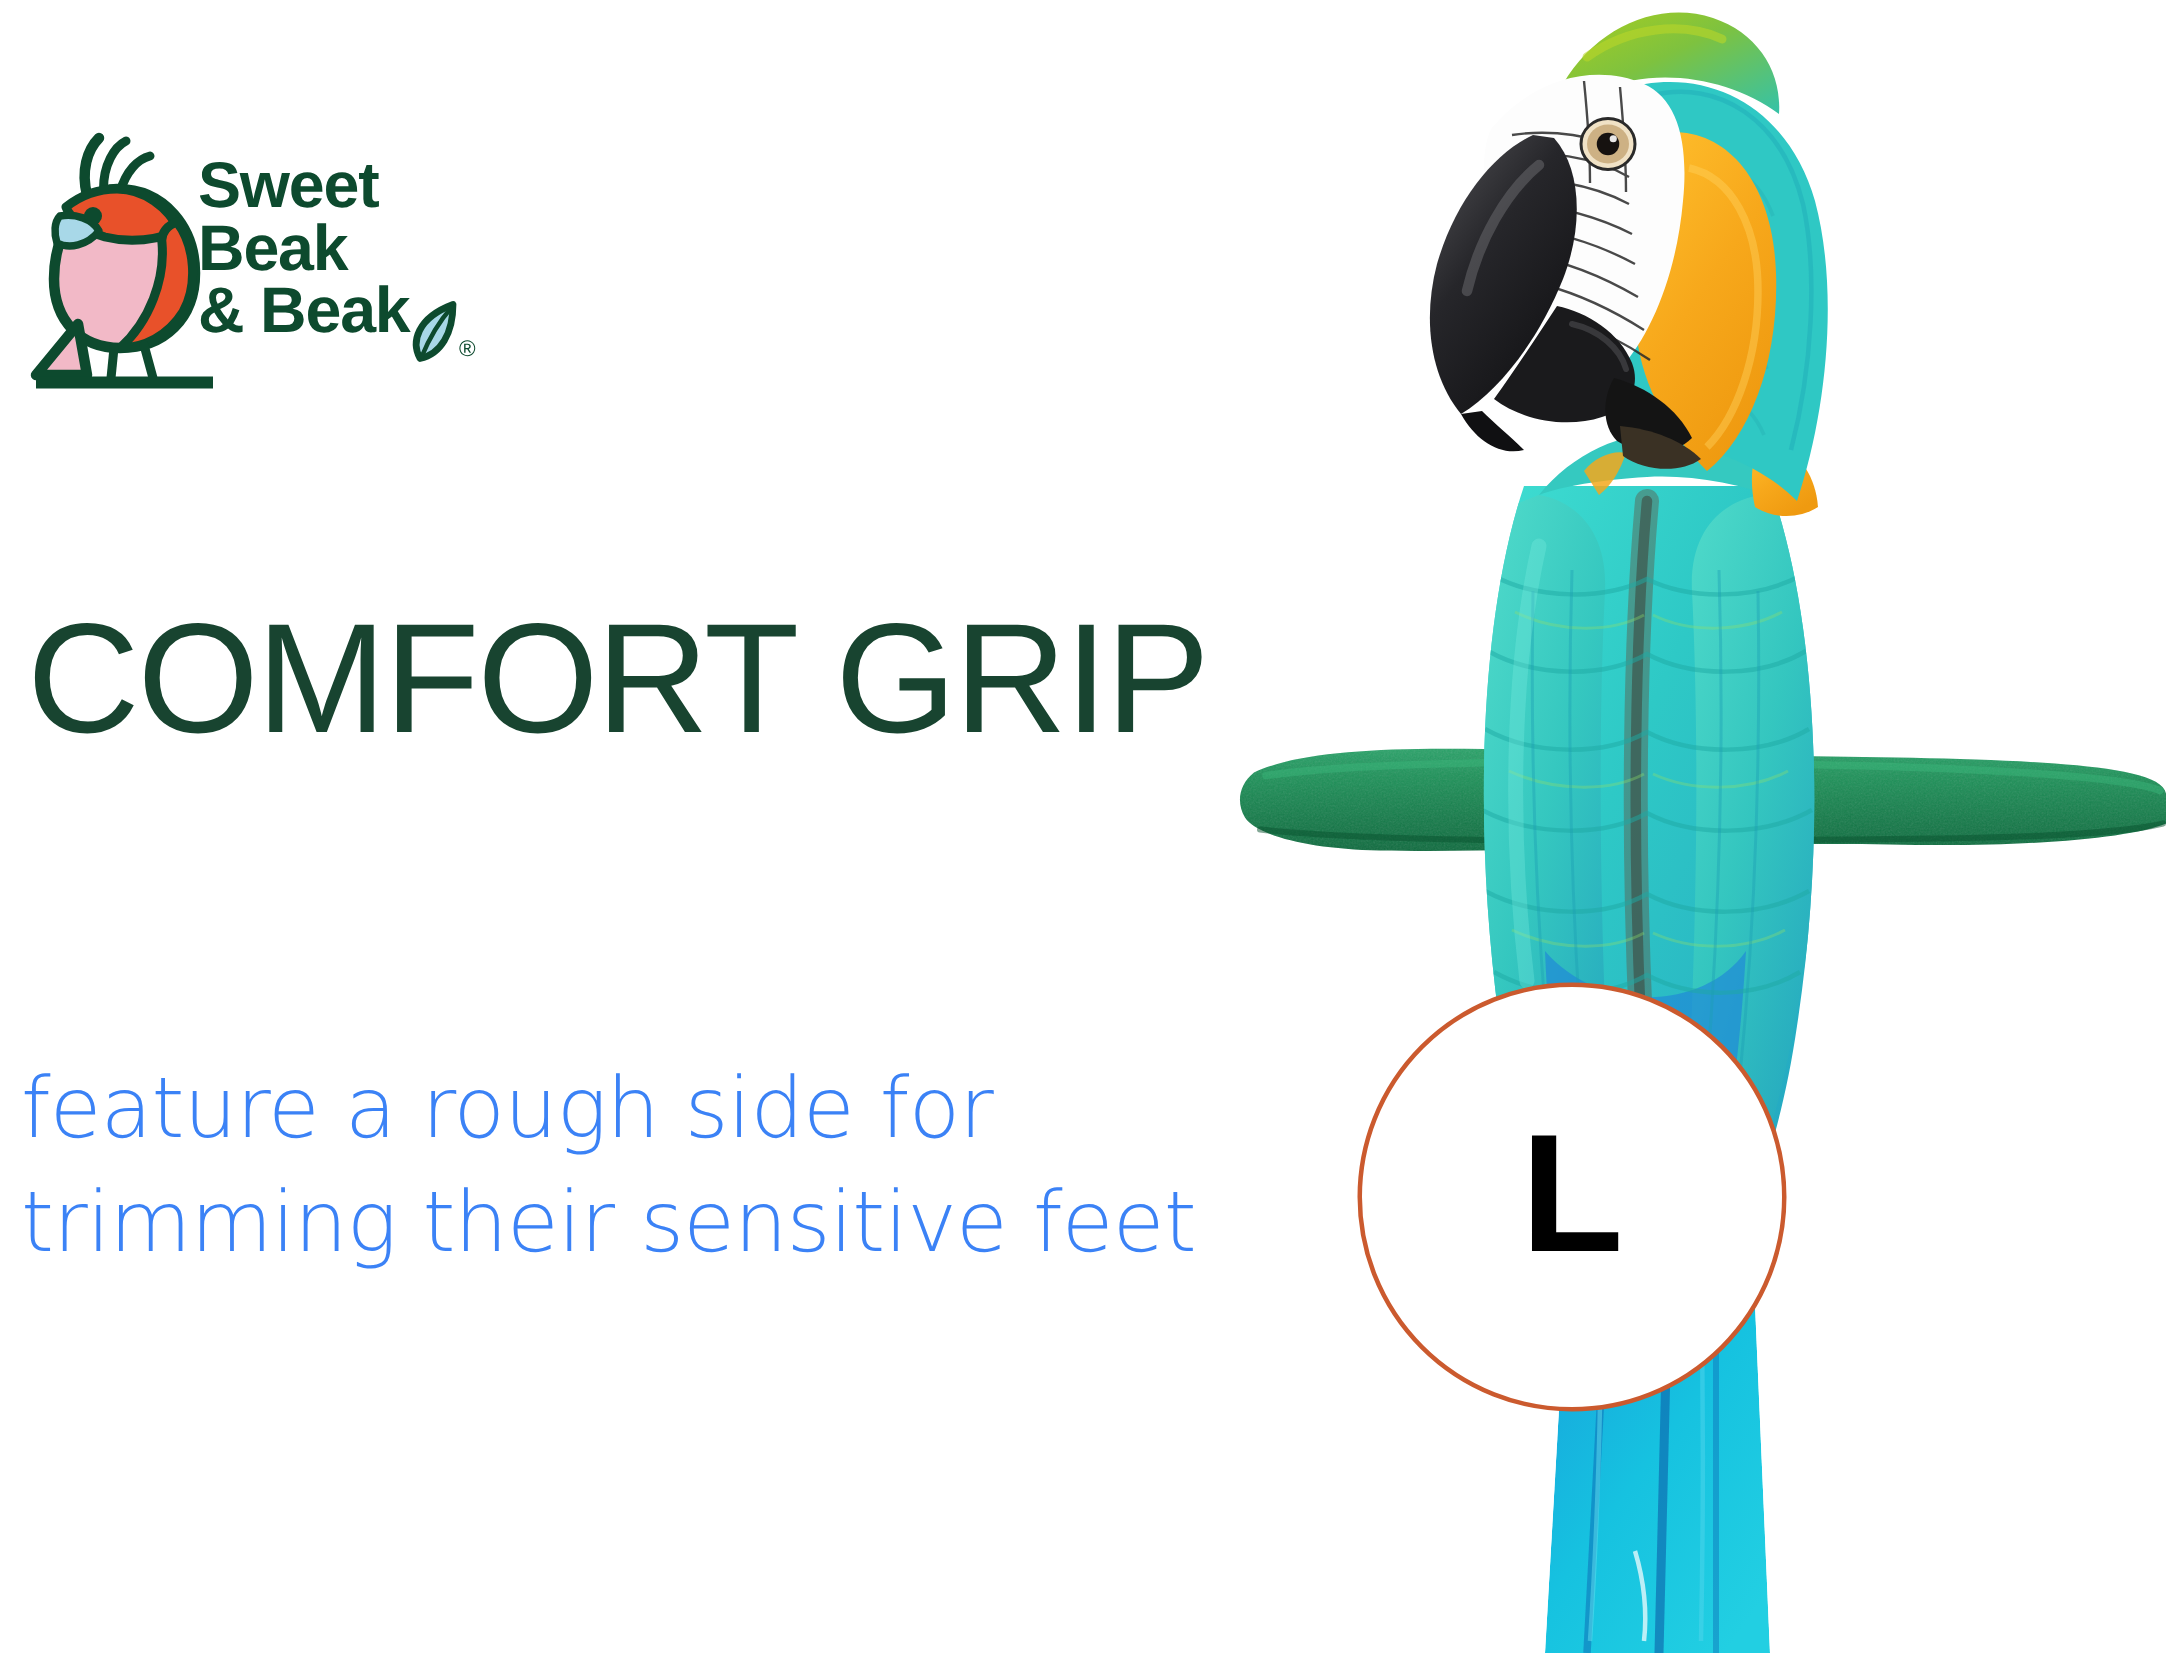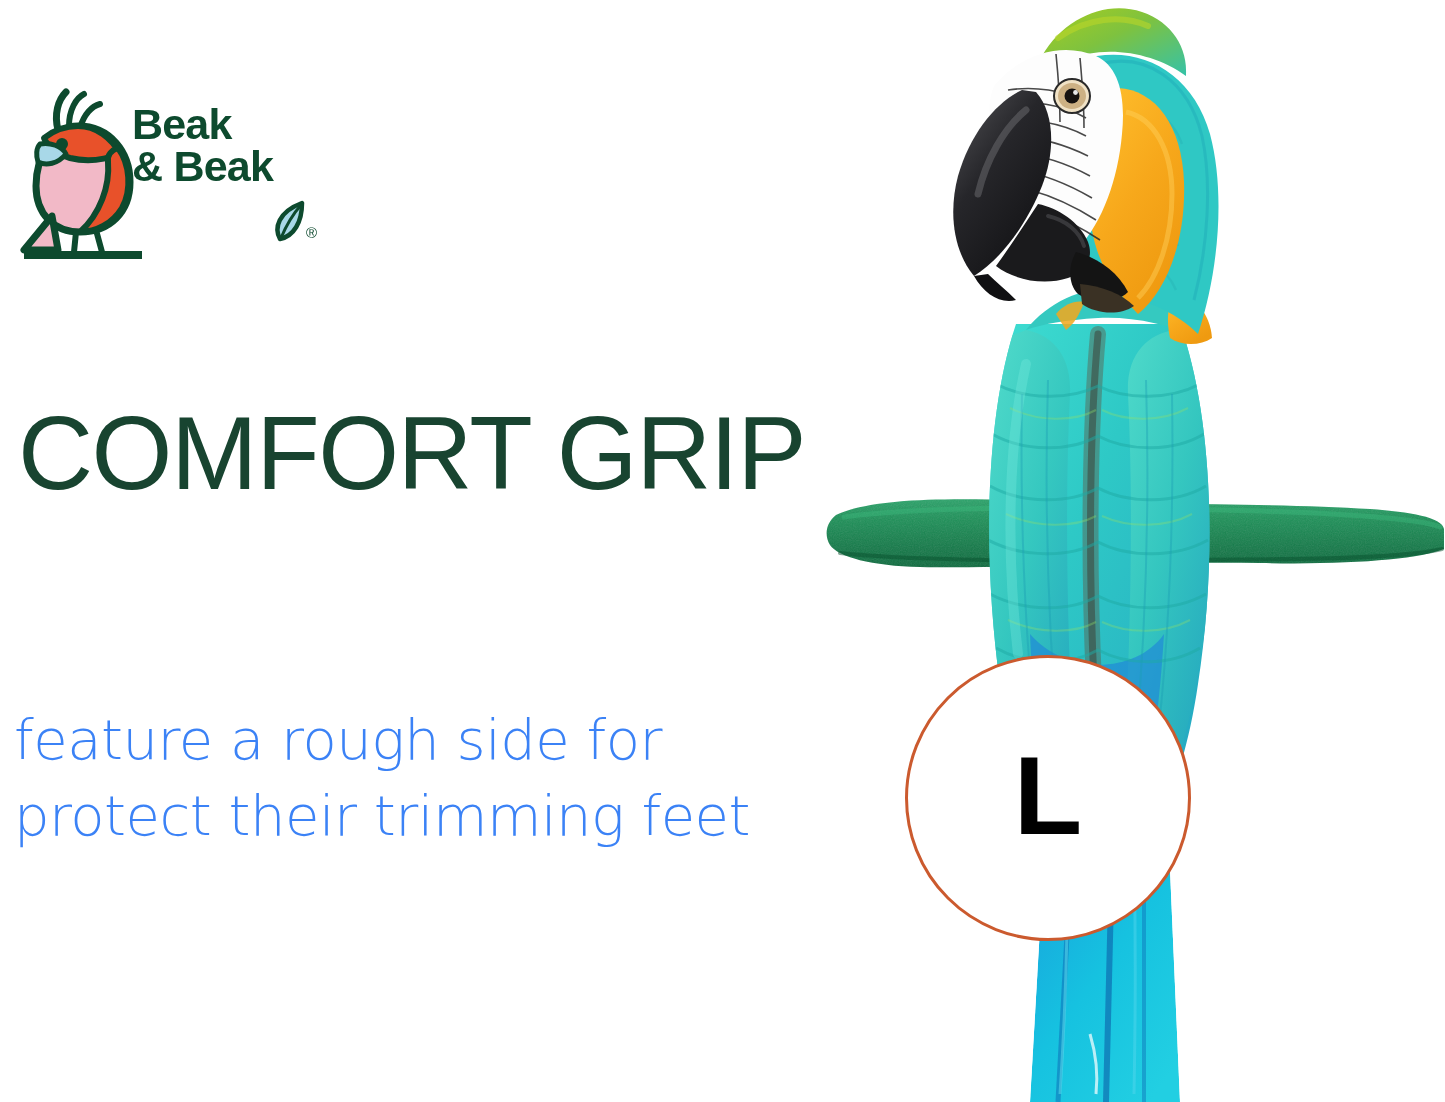--- a/index.html
+++ b/index.html
@@ -177,20 +177,21 @@
 
       <path d="M38 134 L10 168 L44 168 Z" fill="#f2b9c7" stroke="#0d4a2e" stroke-width="7" stroke-linejoin="round"></path>
 
       <path d="M62 150 L60 170" stroke="#0d4a2e" stroke-width="6" stroke-linecap="round"></path>
       <path d="M82 148 L88 170" stroke="#0d4a2e" stroke-width="6" stroke-linecap="round"></path>
 
       <path d="M14 173 L128 173" stroke="#0d4a2e" stroke-width="8" stroke-linecap="square"></path>
     </svg>
 
     <div id="logo-wordmark">
+      <span class="wm-line">Sweet</span>
       <span class="wm-line">Beak</span>
       <span class="wm-line">&amp; Beak</span>
     </div>
 
     <svg id="logo-leaf" viewBox="0 0 34 42">
       <path d="M30 3 C30 22 22 36 8 39 C2 28 6 12 30 3 Z" fill="#a8d8e8" stroke="#0d4a2e" stroke-width="4.5" stroke-linejoin="round"></path>
       <path d="M9 38 C14 26 21 14 29 5" stroke="#0d4a2e" stroke-width="3" fill="none" stroke-linecap="round"></path>
     </svg>
 
     <span id="logo-reg">®</span>
@@ -389,20 +390,20 @@
       <path d="M150 290 C172 292 192 300 204 312 C190 322 166 320 152 310 Z" fill="#3a3124"></path>
     </svg>
   </div>
 
   <h1 id="headline">
     <span class="hl-line">COMFORT GRIP</span>
   </h1>
 
   <p id="body-copy">
     <span class="bc-line">feature a rough side for</span>
-    <span class="bc-line">protect their trimming feet</span>
+    <span class="bc-line">trimming their sensitive feet</span>
   </p>
 
   <div id="size-badge">
     <span id="size-badge-letter">L</span>
   </div>
 
 </div>
 
 </body></html>

